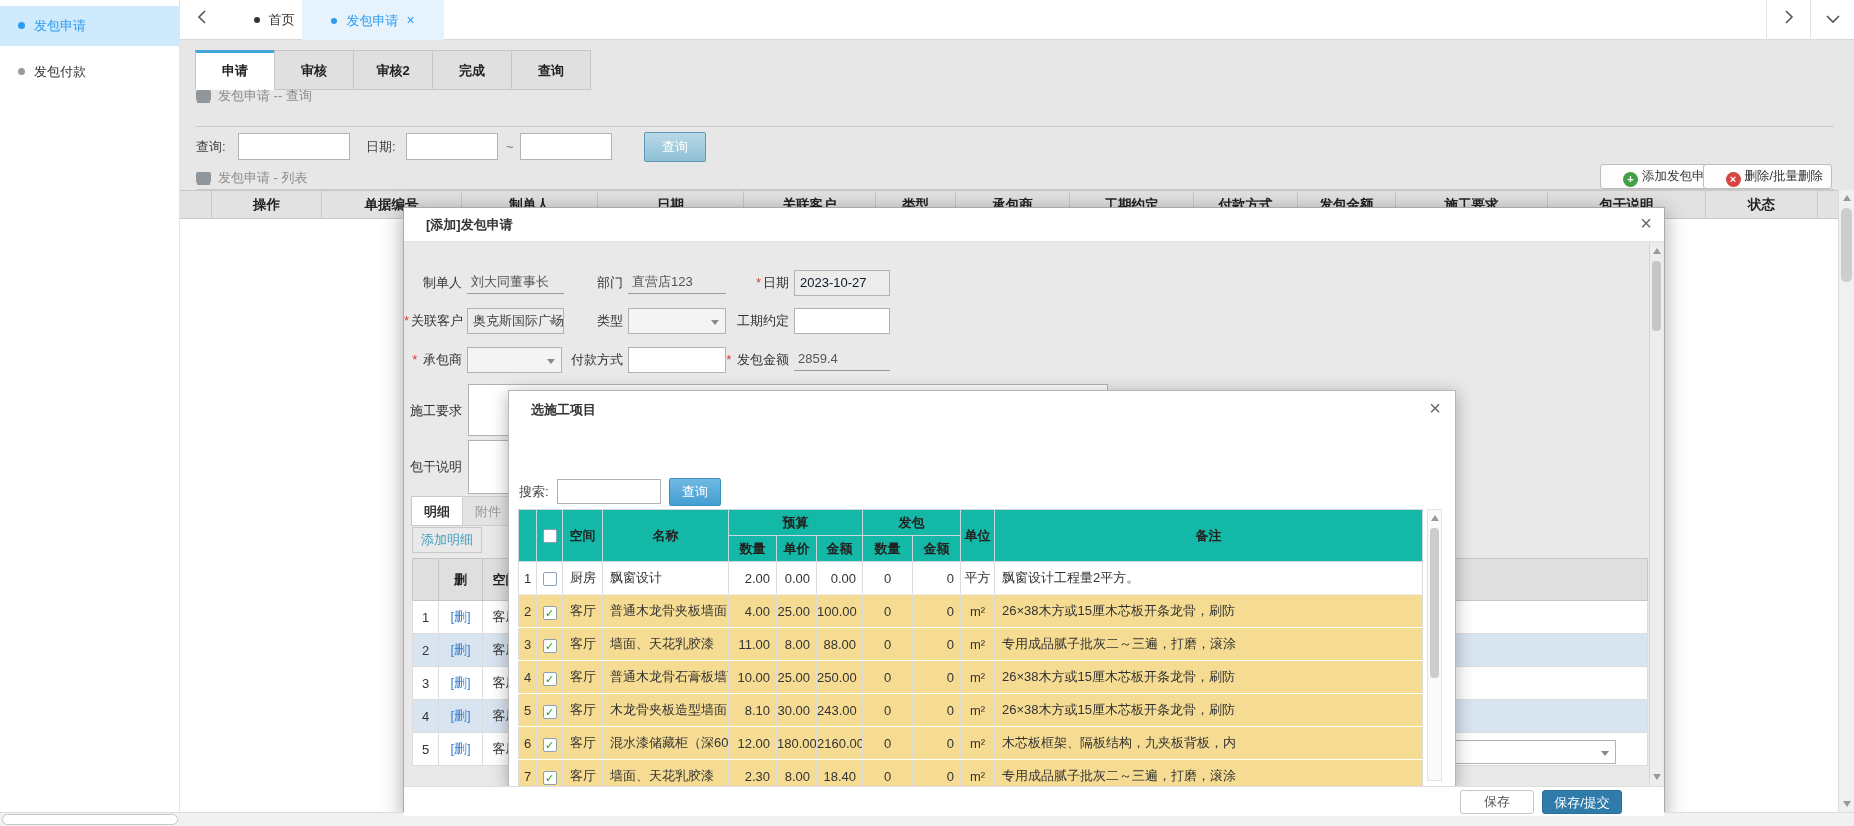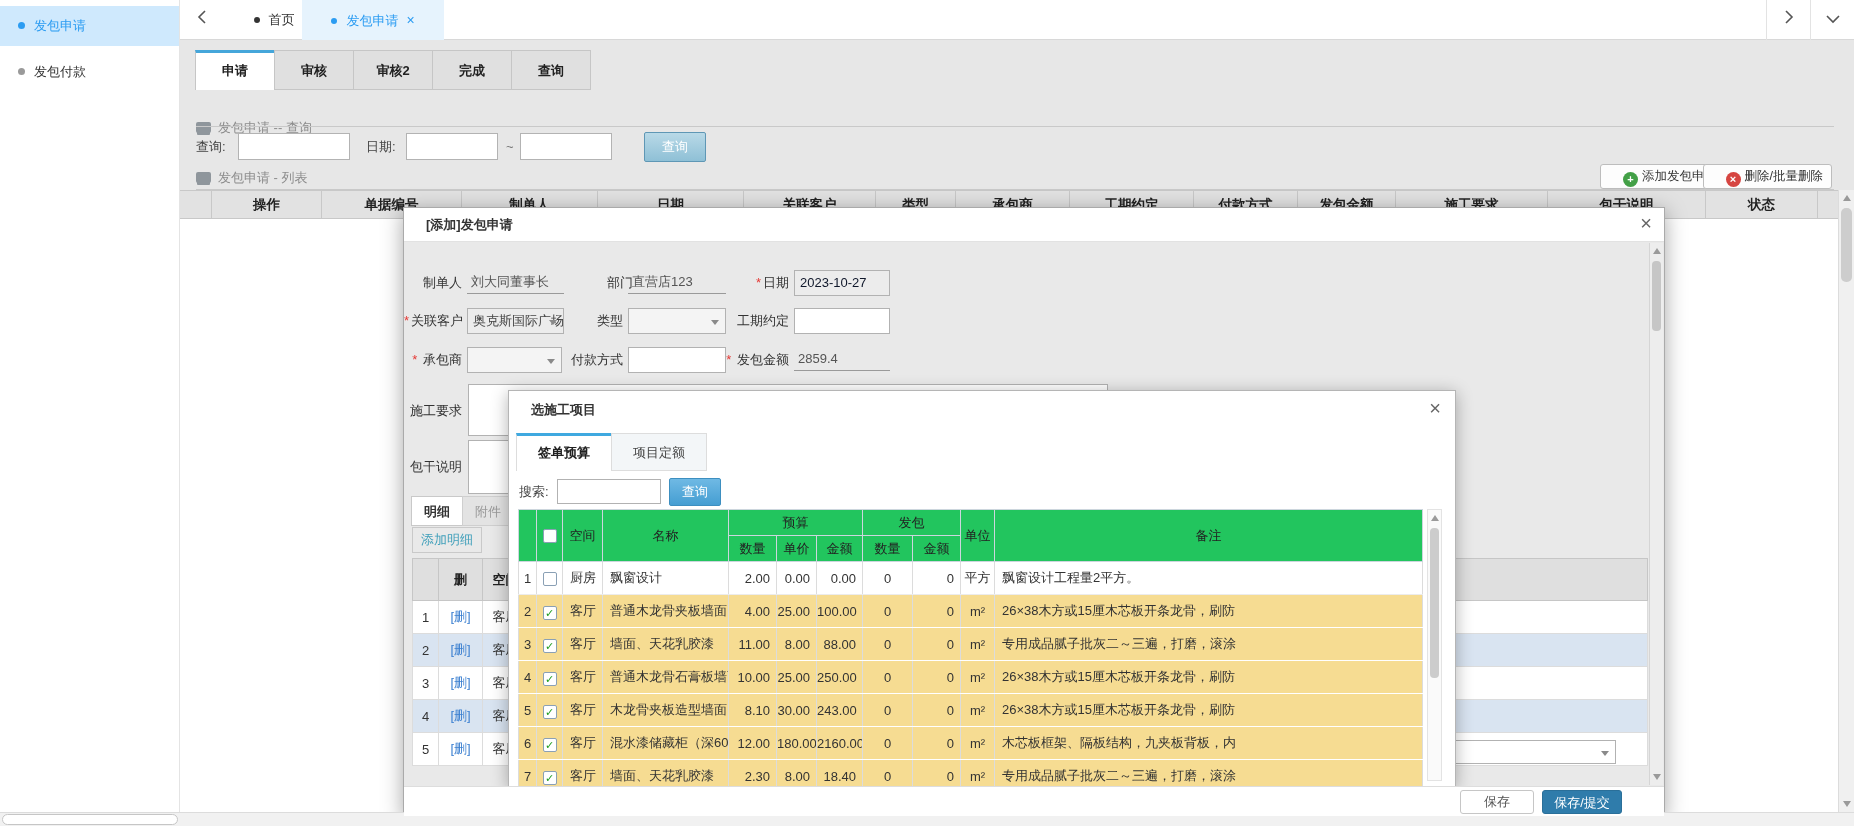--- a/index.html
+++ b/index.html
@@ -105,21 +105,21 @@
   .p-title { position:absolute; left:22px; top:0; line-height:38px; font-weight:bold; color:#333; }
   .p-close { position:absolute; right:14px; top:6px; font-size:20px; color:#666; cursor:pointer; }
   .p-tabs { position:absolute; left:8px; top:42px; display:flex; }
   .p-tab { width:96px; height:38px; line-height:38px; text-align:center; border:1px solid #ddd; margin-left:-1px; background:#f3f6f8; color:#444; cursor:pointer; }
   .p-tab.active { background:#fff; border-top:3px solid #3fa9e0; border-bottom:none; line-height:34px; font-weight:bold; color:#222; }
   .p-search-label { position:absolute; left:10px; top:88px; line-height:26px; color:#444; }
   .p-search-input { position:absolute; left:48px; top:88px; width:104px; height:25px; background:#fff; border:1px solid #b2b2b2; }
   .p-search-btn { position:absolute; left:160px; top:87px; width:52px; height:28px; line-height:26px; text-align:center; background:linear-gradient(#6fb9e4,#459ed2); border:1px solid #3d8fc0; border-radius:2px; color:#fff; cursor:pointer; }
 
   .pt { position:absolute; left:9px; top:118px; width:905px; border-collapse:collapse; table-layout:fixed; }
-  .pt th { height:26px; background:#22c55e; border:1px solid #ccd6dd; font-weight:normal; color:#222; }
+  .pt th { height:26px; background:#14b8a6; border:1px solid #ccd6dd; font-weight:bold; color:#222; }
   .pt td { height:33px; border-right:1px solid #dcdcdc; border-bottom:1px solid #ececec; color:#333; background:#fff; overflow:hidden; white-space:nowrap; }
   .pt td:first-child { border-left:1px solid #dcdcdc; text-align:center; }
   .pt tr.hl td { background:#f6dc92; border-bottom:1px solid #fff; }
   .pt .num { text-align:right; padding-right:6px; }
   .pt .ctr { text-align:center; }
   .pt .txt { text-align:left; padding-left:7px; }
   .cb { display:inline-block; width:14px; height:14px; background:#fff; border:1px solid #8aa0b5; border-radius:2px; vertical-align:-3px; text-align:center; line-height:12px; font-size:11px; color:#1f9d1f; font-weight:bold; cursor:pointer; }
   .p-scroll { position:absolute; left:918px; top:118px; width:15px; height:272px; background:#fafafa; border:1px solid #e3e3e3; }
   .p-scroll .thumb { position:absolute; left:2px; top:18px; width:9px; height:150px; background:#ccc; border-radius:4px; }
 </style>
@@ -163,21 +163,21 @@
 
   <main class="content">
     <div class="subtabs">
         <div class="subtab active">申请</div>
         <div class="subtab">审核</div>
         <div class="subtab">审核2</div>
         <div class="subtab">完成</div>
         <div class="subtab">查询</div>
       </div>
 
-    <div class="sec-title" style="top:44px;margin-top:32px;">
+    <div class="sec-title" style="top:44px;">
       <span class="mon"></span><span>发包申请 -- 查询</span>
     </div>
     <div class="divider" style="top:86px;"></div>
 
     <div class="q-label" style="left:16px; top:93px;">查询:</div>
     <div class="q-input" style="left:58px; top:93px; width:112px;"></div>
     <div class="q-label" style="left:186px; top:93px;">日期:</div>
     <div class="q-input" style="left:226px; top:93px; width:92px;"></div>
     <div class="q-label" style="left:326px; top:93px; color:#777;">~</div>
     <div class="q-input" style="left:340px; top:93px; width:92px;"></div>
@@ -230,21 +230,21 @@
   </div>
 
   <div class="modal">
     <div class="m-head">
       <div class="m-title">[添加]发包申请</div>
       <div class="m-close">×</div>
     </div>
 
     <div class="flabel" style="left:0; width:58px; top:62px;"><span>制单人</span></div>
     <div class="uline" style="left:63px; top:62px; width:97px;">刘大同董事长</div>
-    <div class="flabel" style="left:130px; width:99px; top:62px;"><span>部门</span></div>
+    <div class="flabel" style="left:120px; width:99px; top:62px;"><span>部门</span></div>
     <div class="uline" style="left:224px; top:62px; width:98px;">直营店123</div>
     <div class="flabel" style="left:280px; width:105px; top:62px;"><span class="req">*</span><span>日期</span></div>
     <div class="binput gray" style="left:390px; top:62px; width:96px;">2023-10-27</div>
 
     <div class="flabel" style="left:0; width:58px; top:100px;"><span class="req">*</span><span>关联客户</span></div>
     <div class="fselect" style="left:63px; top:100px; width:97px;"><span>奥克斯国际广场1栋5单</span><span class="caret"></span></div>
     <div class="flabel" style="left:120px; width:99px; top:100px;"><span>类型</span></div>
     <div class="fselect" style="left:224px; top:100px; width:98px; background:#f4f4f4;">
         <span class="caret"></span>
       </div>
@@ -336,24 +336,20 @@
 
     <div class="m-foot">
       <div class="btn-save">保存</div>
       <div class="btn-submit">保存/提交</div>
     </div>
   </div>
 
   <div class="picker">
     <div class="p-title">选施工项目</div>
     <div class="p-close">×</div>
-    <div class="p-tabs">
-      <div class="p-tab active">签单预算</div>
-      <div class="p-tab">项目定额</div>
-    </div>
     <div class="p-search-label">搜索:</div>
     <div class="p-search-input"></div>
     <div class="p-search-btn">查询</div>
 
     <table class="pt">
       <colgroup>
         <col style="width:18px">
           <col style="width:26px">
           <col style="width:40px">
           <col style="width:126px">

